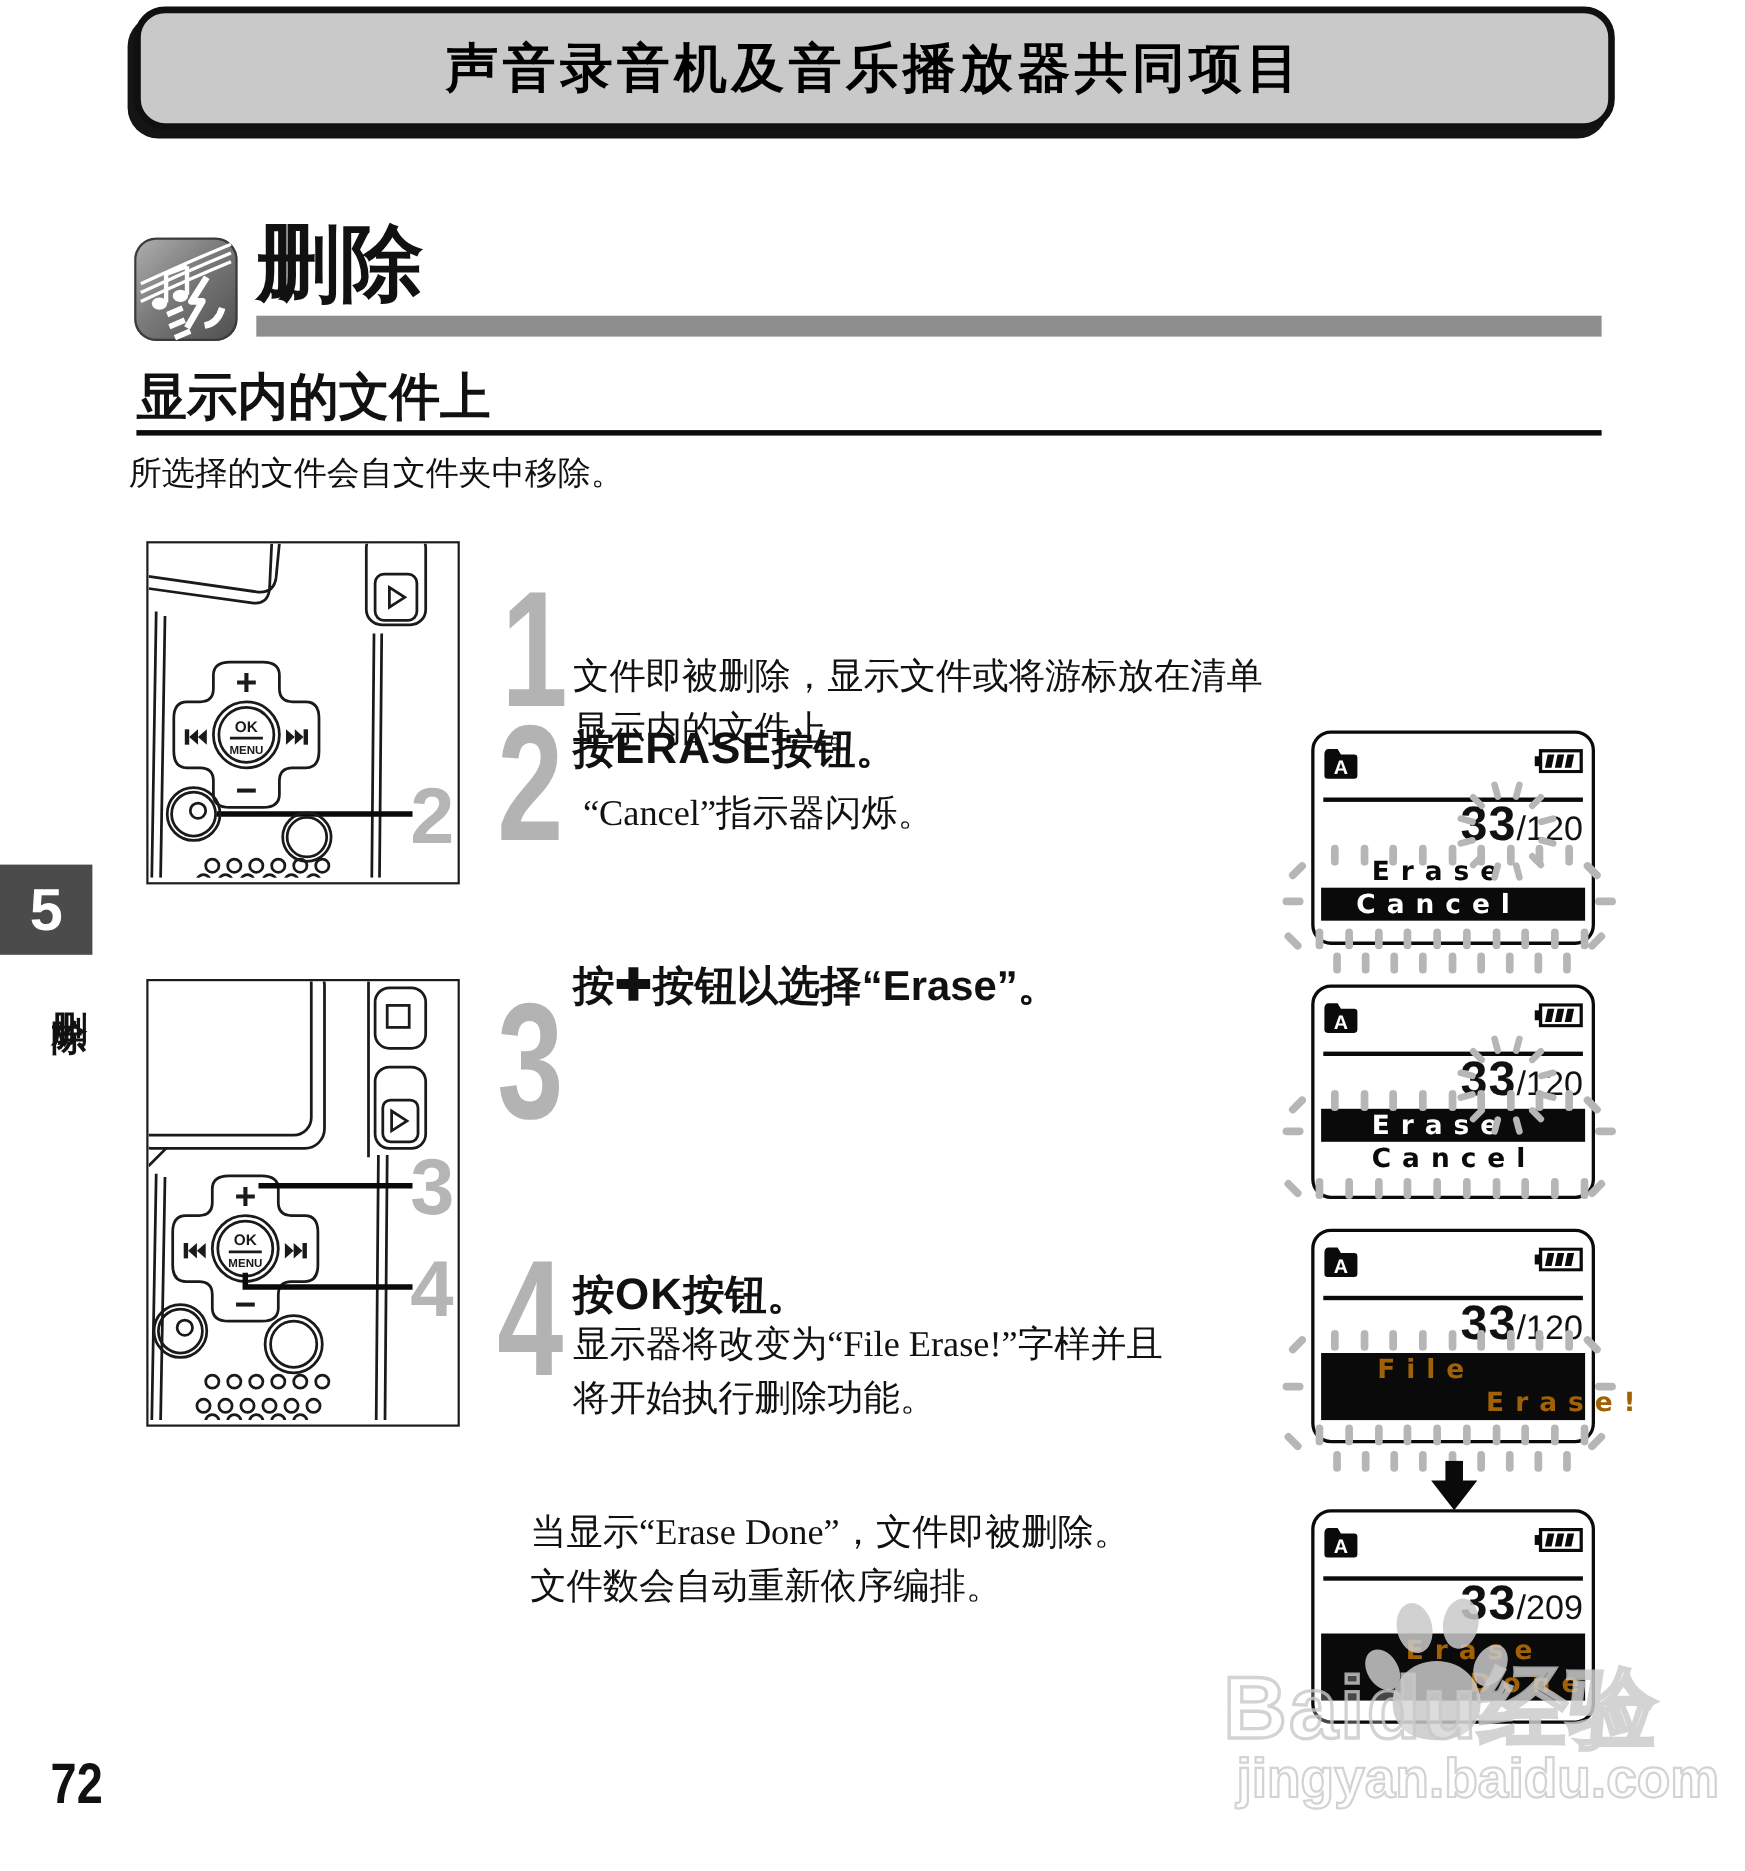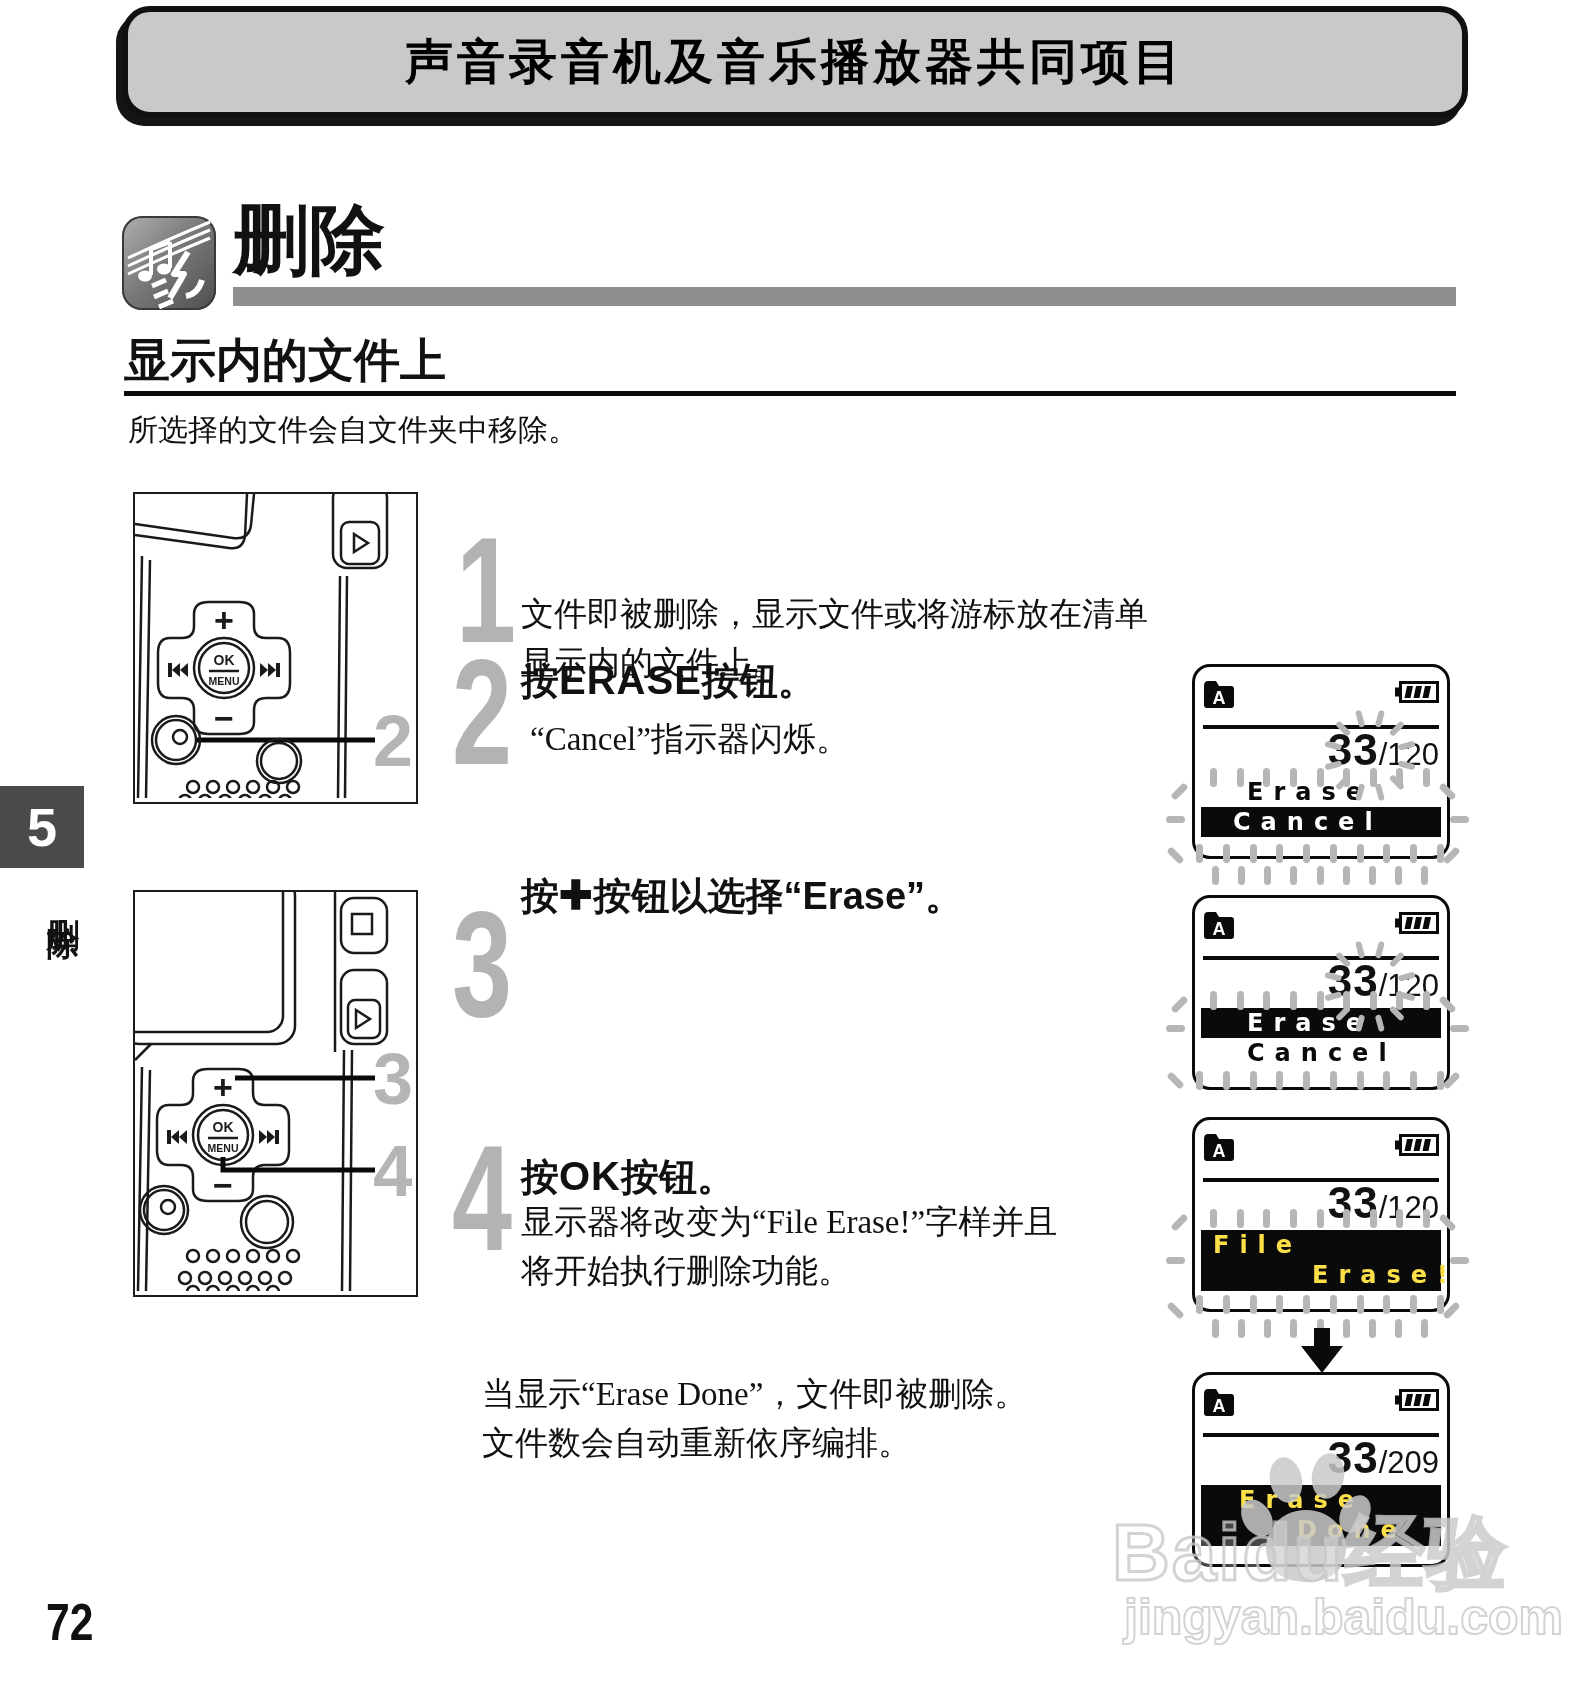--- a/index.html
+++ b/index.html
@@ -19,21 +19,21 @@
   
   .sec-icon{position:absolute;left:122px;top:216px;width:94px;height:94px;border-radius:20px;
             background:linear-gradient(135deg,#b0b0b0 0%,#7b7b7b 45%,#4e4e4e 100%);
             box-shadow:inset 0 0 0 2px #3a3a3a;}
   .sec-title{position:absolute;left:233px;top:202px;font-size:76px;font-weight:bold;line-height:1;}
   .sec-bar{position:absolute;left:233px;top:287px;width:1223px;height:19px;background:#8e8e8e;}
 
   
   .sub-title{position:absolute;left:124px;top:330px;font-size:46px;font-weight:bold;}
   .sub-rule{position:absolute;left:124px;top:391px;width:1332px;height:5px;background:#0c0c0c;}
-  .sub-intro{position:absolute;left:128px;top:410px;font-family:"Liberation Serif",serif;font-size:30px;}
+  .sub-intro{position:absolute;left:117px;top:410px;font-family:"Liberation Serif",serif;font-size:30px;}
 
   
   .chap-tab{position:absolute;left:0;top:786px;width:84px;height:82px;background:#4b4b4b;
             display:flex;align-items:center;justify-content:center;}
   .chap-tab span{color:#fff;font-size:54px;font-weight:bold;}
   .chap-label{position:absolute;left:40px;top:894px;writing-mode:vertical-rl;
               font-size:33px;font-weight:bold;letter-spacing:6px;}
 
   
   .illus{position:absolute;left:133px;border:2.5px solid #1c1c1c;background:#fff;overflow:hidden;}
@@ -61,21 +61,21 @@
   .s-rule{position:absolute;left:8px;top:58px;width:236px;height:4px;background:#0a0a0a;}
   .s-counter{position:absolute;right:8px;top:58px;display:flex;align-items:baseline;}
   .s-num{font-size:44px;font-weight:bold;letter-spacing:1px;}
   .s-den{font-size:31px;}
   .s-menu{position:absolute;left:6px;right:6px;top:110px;
           font-family:"DejaVu Sans",sans-serif;font-weight:bold;font-size:24px;}
   .s-line{height:30px;line-height:30px;letter-spacing:10px;color:#0a0a0a;}
   .s-line.inv{background:#0a0a0a;color:#fff;}
   .msgbar{position:absolute;left:6px;right:6px;top:110px;height:61px;background:#0a0a0a;
           font-family:"DejaVu Sans",sans-serif;font-weight:bold;font-size:24px;color:#fff;}
-  .msgbar .s-line{color:#fde047;}
+  .msgbar .s-line{color:#a16207;margin-left:39px;}
 
   
   .dashrow{position:absolute;display:flex;justify-content:space-between;pointer-events:none;}
   .dashrow i{width:7px;height:19px;background:#b6b6b6;border-radius:4px;}
   .dash{position:absolute;width:7px;height:19px;background:#b6b6b6;border-radius:4px;}
   .dash.h{width:19px;height:7px;}
   .dash.d45{transform:rotate(45deg);}
   .dash.dm45{transform:rotate(-45deg);}
   .burst{position:absolute;width:0;height:0;pointer-events:none;}
   .burst i{position:absolute;left:-3px;top:-9px;width:6px;height:17px;background:#b6b6b6;border-radius:3px;}

